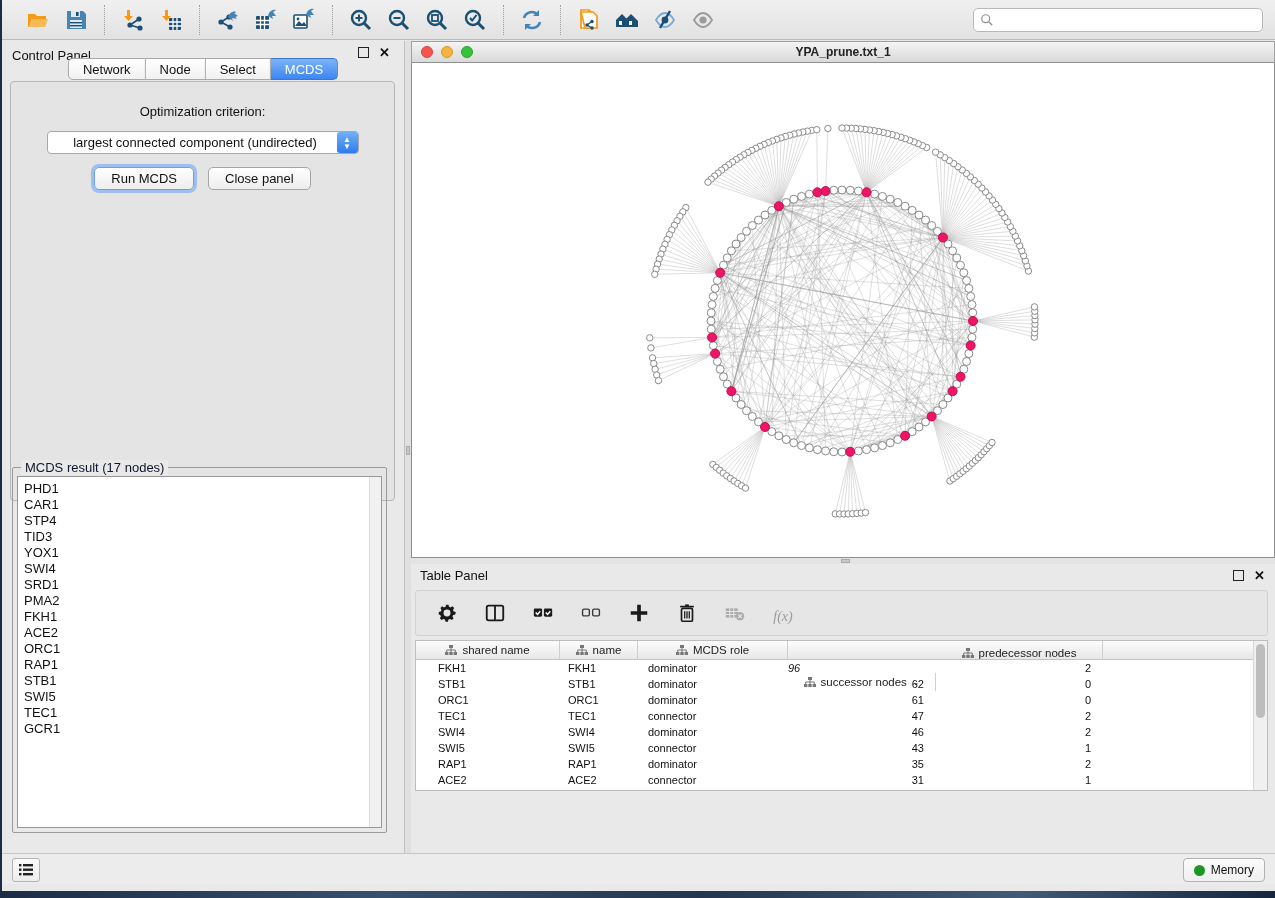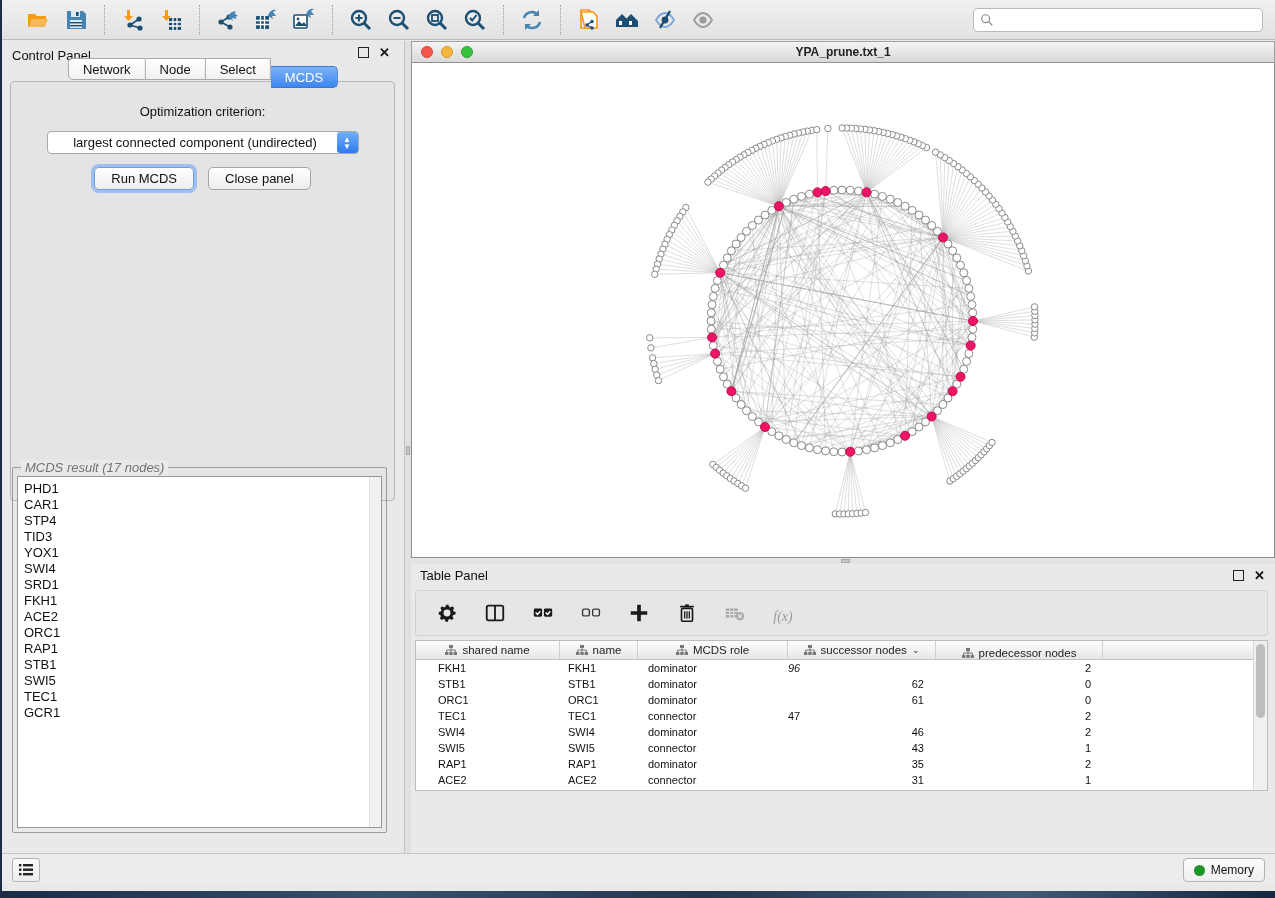--- a/index.html
+++ b/index.html
@@ -21,35 +21,35 @@
   .control-panel { position:absolute; left:0; top:41px; width:403px; bottom:38px; background:#e9e9e9; border-right:1px solid #c2c2c2; }
   .panel-head { position:absolute; left:10px; top:7px; font-size:13px; color:#111; }
   .panel-ctl { position:absolute; top:6px; display:flex; gap:10px; }
   .cp-ctl { right:14px; }
   .float-box { width:11px; height:11px; border:1.5px solid #222; display:inline-block; }
   .close-x { font-size:13px; font-weight:bold; color:#111; line-height:11px; }
 
   .seg { display:flex; }
   .seg .seg-btn { background:linear-gradient(#ffffff,#f1f1f1); border:1px solid #a9a9a9; border-left:none; font-size:13px; color:#111; padding:2px 14px; height:22px; display:flex; align-items:center; cursor:pointer; }
   .seg .seg-btn:first-child { border-left:1px solid #a9a9a9; border-radius:5px 0 0 5px; }
-  .seg .seg-btn:last-child { border-radius:0 5px 5px 0;margin-top:8px; }
+  .seg .seg-btn:last-child { border-radius:0 5px 5px 0; }
   .seg .seg-btn.active { background:linear-gradient(#7cb4f7,#3c86f0); color:#fff; border-color:#3d77c9; }
   .cp-tabs { position:absolute; left:50%; transform:translateX(-50%); top:17px; z-index:2; }
 
   .cp-content { position:absolute; left:8px; right:9px; top:40px; height:420px; background:#e4e4e4; border:1px solid #b6b6b6; border-radius:4px; }
   .opt-label { text-align:center; margin-top:22px; font-size:13px; color:#111; }
   .combo { position:relative; margin:12px auto 0; width:312px; height:23px; background:#fff; border:1px solid #a8a8a8; border-radius:4px; display:flex; align-items:center; cursor:pointer; }
   .combo .combo-text { flex:1; text-align:center; font-size:13px; color:#111; padding-left:6px; white-space:nowrap; overflow:hidden; }
   .combo .stepper { width:21px; height:21px; border-radius:3px; background:linear-gradient(#6fb0f8,#2f7bee); margin-right:0px; display:flex; flex-direction:column; align-items:center; justify-content:center; color:#fff; font-size:8px; line-height:7px; }
   .btn-row { display:flex; justify-content:center; gap:14px; margin-top:13px; }
   .aqua-btn { background:linear-gradient(#ffffff,#ededed); border:1px solid #a5a5a5; border-radius:5px; font-size:13px; color:#111; padding:3px 16px; height:23px; cursor:pointer; font-family:"Liberation Sans",sans-serif; }
   .aqua-btn.focused { box-shadow:0 0 0 3px rgba(110,165,245,.6); border-color:#6ea0e0; }
 
   .group-box { position:absolute; left:10px; right:17px; top:426px; bottom:20px; border:1px solid #9a9a9a; border-radius:2px; }
-  .group-label { position:absolute; top:-8px; left:8px; background:#e9e9e9; padding:0 4px; font-size:13px; color:#737373;font-style:italic; }
+  .group-label { position:absolute; top:-8px; left:8px; background:#e9e9e9; padding:0 4px; font-size:13px; color:#0f172a; }
   .result-list { position:absolute; left:4px; right:4px; top:8px; bottom:4px; background:#fff; border:1px solid #989898; overflow:hidden; }
   .result-scroll { position:absolute; right:0; top:0; bottom:0; width:12px; background:#f1f1f1; border-left:1px solid #dcdcdc; }
   .result-items { padding:4px 0 0 6px; }
   .result-item { font-size:13px; color:#111; line-height:16px; }
 
   
   .v-split { position:absolute; left:403px; top:41px; width:6px; bottom:38px; background:#e0e0e0; cursor:col-resize; }
   .v-grip { position:absolute; left:1px; top:405px; width:4px; height:9px; background:#c8c8c8; border:1px solid #aaa; }
   .h-split { position:absolute; left:409px; right:0; top:558px; height:6px; background:#e3e3e3; cursor:row-resize; }
   .h-grip { position:absolute; left:430px; top:1px; width:9px; height:4px; background:#c8c8c8; border:1px solid #aaa; }
@@ -285,20 +285,21 @@
       <div class="group-label">MCDS result (17 nodes)</div>
       <div class="result-list">
         <div class="result-items" id="result-items">
             <div class="result-item">PHD1</div>
             <div class="result-item">CAR1</div>
             <div class="result-item">STP4</div>
             <div class="result-item">TID3</div>
             <div class="result-item">YOX1</div>
             <div class="result-item">SWI4</div>
             <div class="result-item">SRD1</div>
+            <div class="result-item">PMA2</div>
             <div class="result-item">FKH1</div>
             <div class="result-item">ACE2</div>
             <div class="result-item">ORC1</div>
             <div class="result-item">RAP1</div>
             <div class="result-item">STB1</div>
             <div class="result-item">SWI5</div>
             <div class="result-item">TEC1</div>
             <div class="result-item">GCR1</div>
           </div>
         <div class="result-scroll"></div>
@@ -1059,21 +1060,21 @@
           <div class="th" style="width: 150px;">
             <svg width="12" height="11" viewBox="0 0 12 11">
               <rect x="4" y="0" width="4" height="3" fill="#777"></rect>
               <rect x="0" y="7" width="3.4" height="3" fill="#777"></rect>
               <rect x="4.3" y="7" width="3.4" height="3" fill="#777"></rect>
               <rect x="8.6" y="7" width="3.4" height="3" fill="#777"></rect>
               <path d="M6 3v2M1.7 7V5h8.6v2M6 5v2" stroke="#777" stroke-width="1" fill="none"></path>
             </svg>
             <span>MCDS role</span>
           </div>
-          <div class="th" style="width: 148px;">
+          <div class="th" style="width: 148px; margin-top: 32px;">
             <svg width="12" height="11" viewBox="0 0 12 11">
               <rect x="4" y="0" width="4" height="3" fill="#777"></rect>
               <rect x="0" y="7" width="3.4" height="3" fill="#777"></rect>
               <rect x="4.3" y="7" width="3.4" height="3" fill="#777"></rect>
               <rect x="8.6" y="7" width="3.4" height="3" fill="#777"></rect>
               <path d="M6 3v2M1.7 7V5h8.6v2M6 5v2" stroke="#777" stroke-width="1" fill="none"></path>
             </svg>
             <span>successor nodes</span>
             <span class="sort">⌄</span>
           </div>
@@ -1107,21 +1108,21 @@
             <div class="td" style="width: 144px; padding-left: 22px; text-align: left;">ORC1</div>
             <div class="td" style="width: 78px; padding-left: 8px; text-align: left;">ORC1</div>
             <div class="td" style="width: 150px; padding-left: 10px; text-align: left;">dominator</div>
             <div class="td" style="width: 148px; padding-right: 12px; text-align: right;">61</div>
             <div class="td" style="width: 167px; padding-right: 12px; text-align: right;">0</div>
           </div>
           <div class="tr">
             <div class="td" style="width: 144px; padding-left: 22px; text-align: left;">TEC1</div>
             <div class="td" style="width: 78px; padding-left: 8px; text-align: left;">TEC1</div>
             <div class="td" style="width: 150px; padding-left: 10px; text-align: left;">connector</div>
-            <div class="td" style="width: 148px; padding-right: 12px; ">47</div>
+            <div class="td" style="width: 148px; padding-right: 12px; text-align: right;">47</div>
             <div class="td" style="width: 167px; padding-right: 12px; text-align: right;">2</div>
           </div>
           <div class="tr">
             <div class="td" style="width: 144px; padding-left: 22px; text-align: left;">SWI4</div>
             <div class="td" style="width: 78px; padding-left: 8px; text-align: left;">SWI4</div>
             <div class="td" style="width: 150px; padding-left: 10px; text-align: left;">dominator</div>
             <div class="td" style="width: 148px; padding-right: 12px; text-align: right;">46</div>
             <div class="td" style="width: 167px; padding-right: 12px; text-align: right;">2</div>
           </div>
           <div class="tr">

